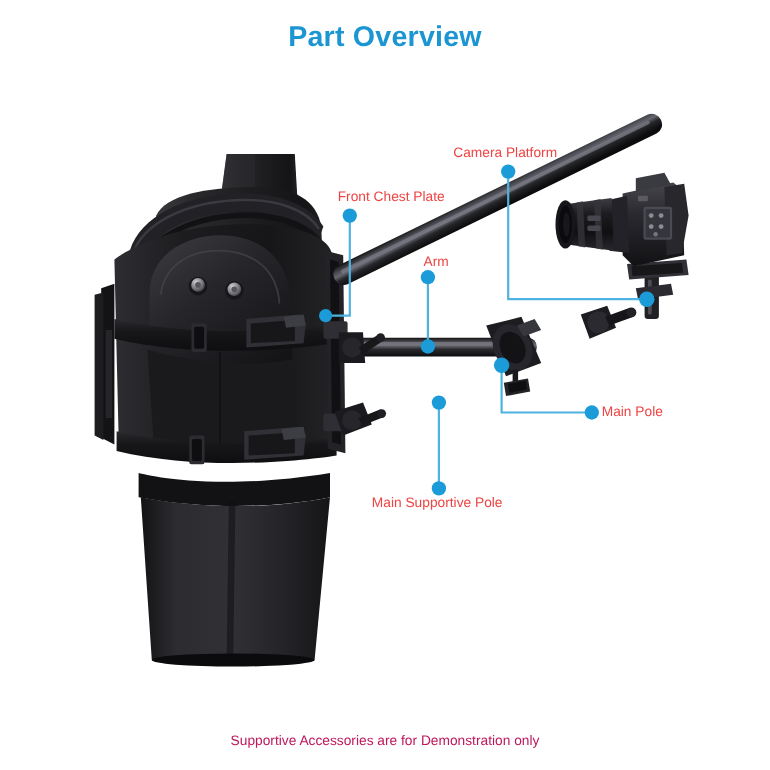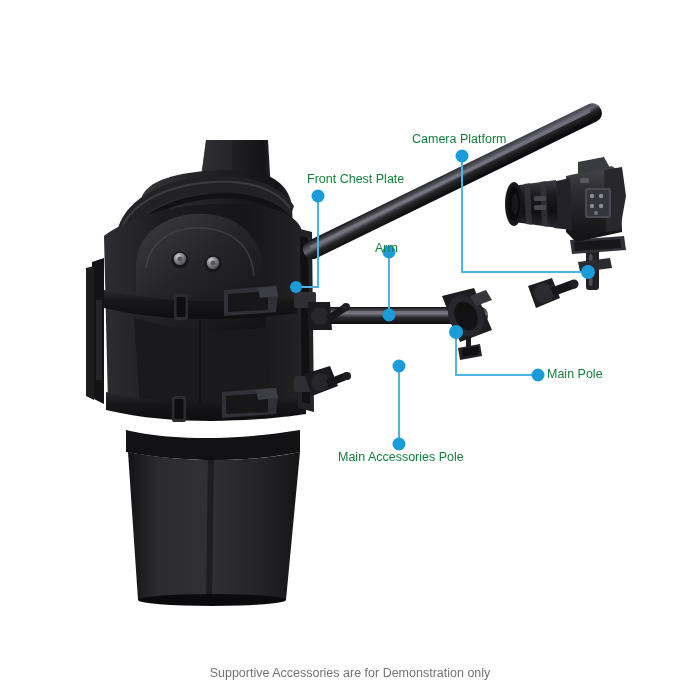--- a/index.html
+++ b/index.html
@@ -30,51 +30,52 @@
   }
 
   
   #footer {
     position: absolute;
     top: 666px;
     left: 0;
     width: 700px;
     text-align: center;
     font-size: 12.5px;
-    color: #737373;
+    color: #be185d;
   }
 
   
   #stage {
     position: absolute;
     left: 0;
     top: 0;
     width: 700px;
     height: 660px;
   }
   #stage svg { display: block; }
 
   
   .callout-label {
     position: absolute;
     font-size: 12.5px;
-    color: #15803d;
+    color: #ef4444;
     white-space: nowrap;
   }
   .lbl-chest     { left: 270px; top: 172px; margin-left: 37px; }
   .lbl-platform  { left: 412px; top: 132px; }
-  .lbl-arm       { left: 375px; top: 231px; margin-top: 10px; }
+  .lbl-arm       { left: 385px; top: 231px; }
   .lbl-hinge     { left: 547px; top: 367px; }
   .lbl-pole      { left: 338px; top: 450px; }
 </style>
 </head>
 <body>
 
 <div id="page">
 
+  <div id="title">Part Overview</div>
 
   <div id="stage">
   <svg width="700" height="660" viewBox="0 0 700 660" xmlns="http://www.w3.org/2000/svg">
     <defs>
       <linearGradient id="torsoG" x1="0" y1="0" x2="1" y2="0">
         <stop offset="0%" stop-color="#3a3a3d"></stop>
         <stop offset="22%" stop-color="#2a2a2d"></stop>
         <stop offset="55%" stop-color="#1e1e21"></stop>
         <stop offset="88%" stop-color="#141416"></stop>
         <stop offset="100%" stop-color="#242427"></stop>
@@ -324,17 +325,17 @@
   </div>
 
   <div class="callout-label lbl-chest">Front Chest Plate</div>
 
   <div class="callout-label lbl-platform">Camera Platform</div>
 
   <div class="callout-label lbl-arm">Arm</div>
 
   <div class="callout-label lbl-hinge">Main Pole</div>
 
-  <div class="callout-label lbl-pole">Main Accessories Pole</div>
+  <div class="callout-label lbl-pole">Main Supportive Pole</div>
 
   <div id="footer">Supportive Accessories are for Demonstration only</div>
 
 </div>
 
 </body></html>

